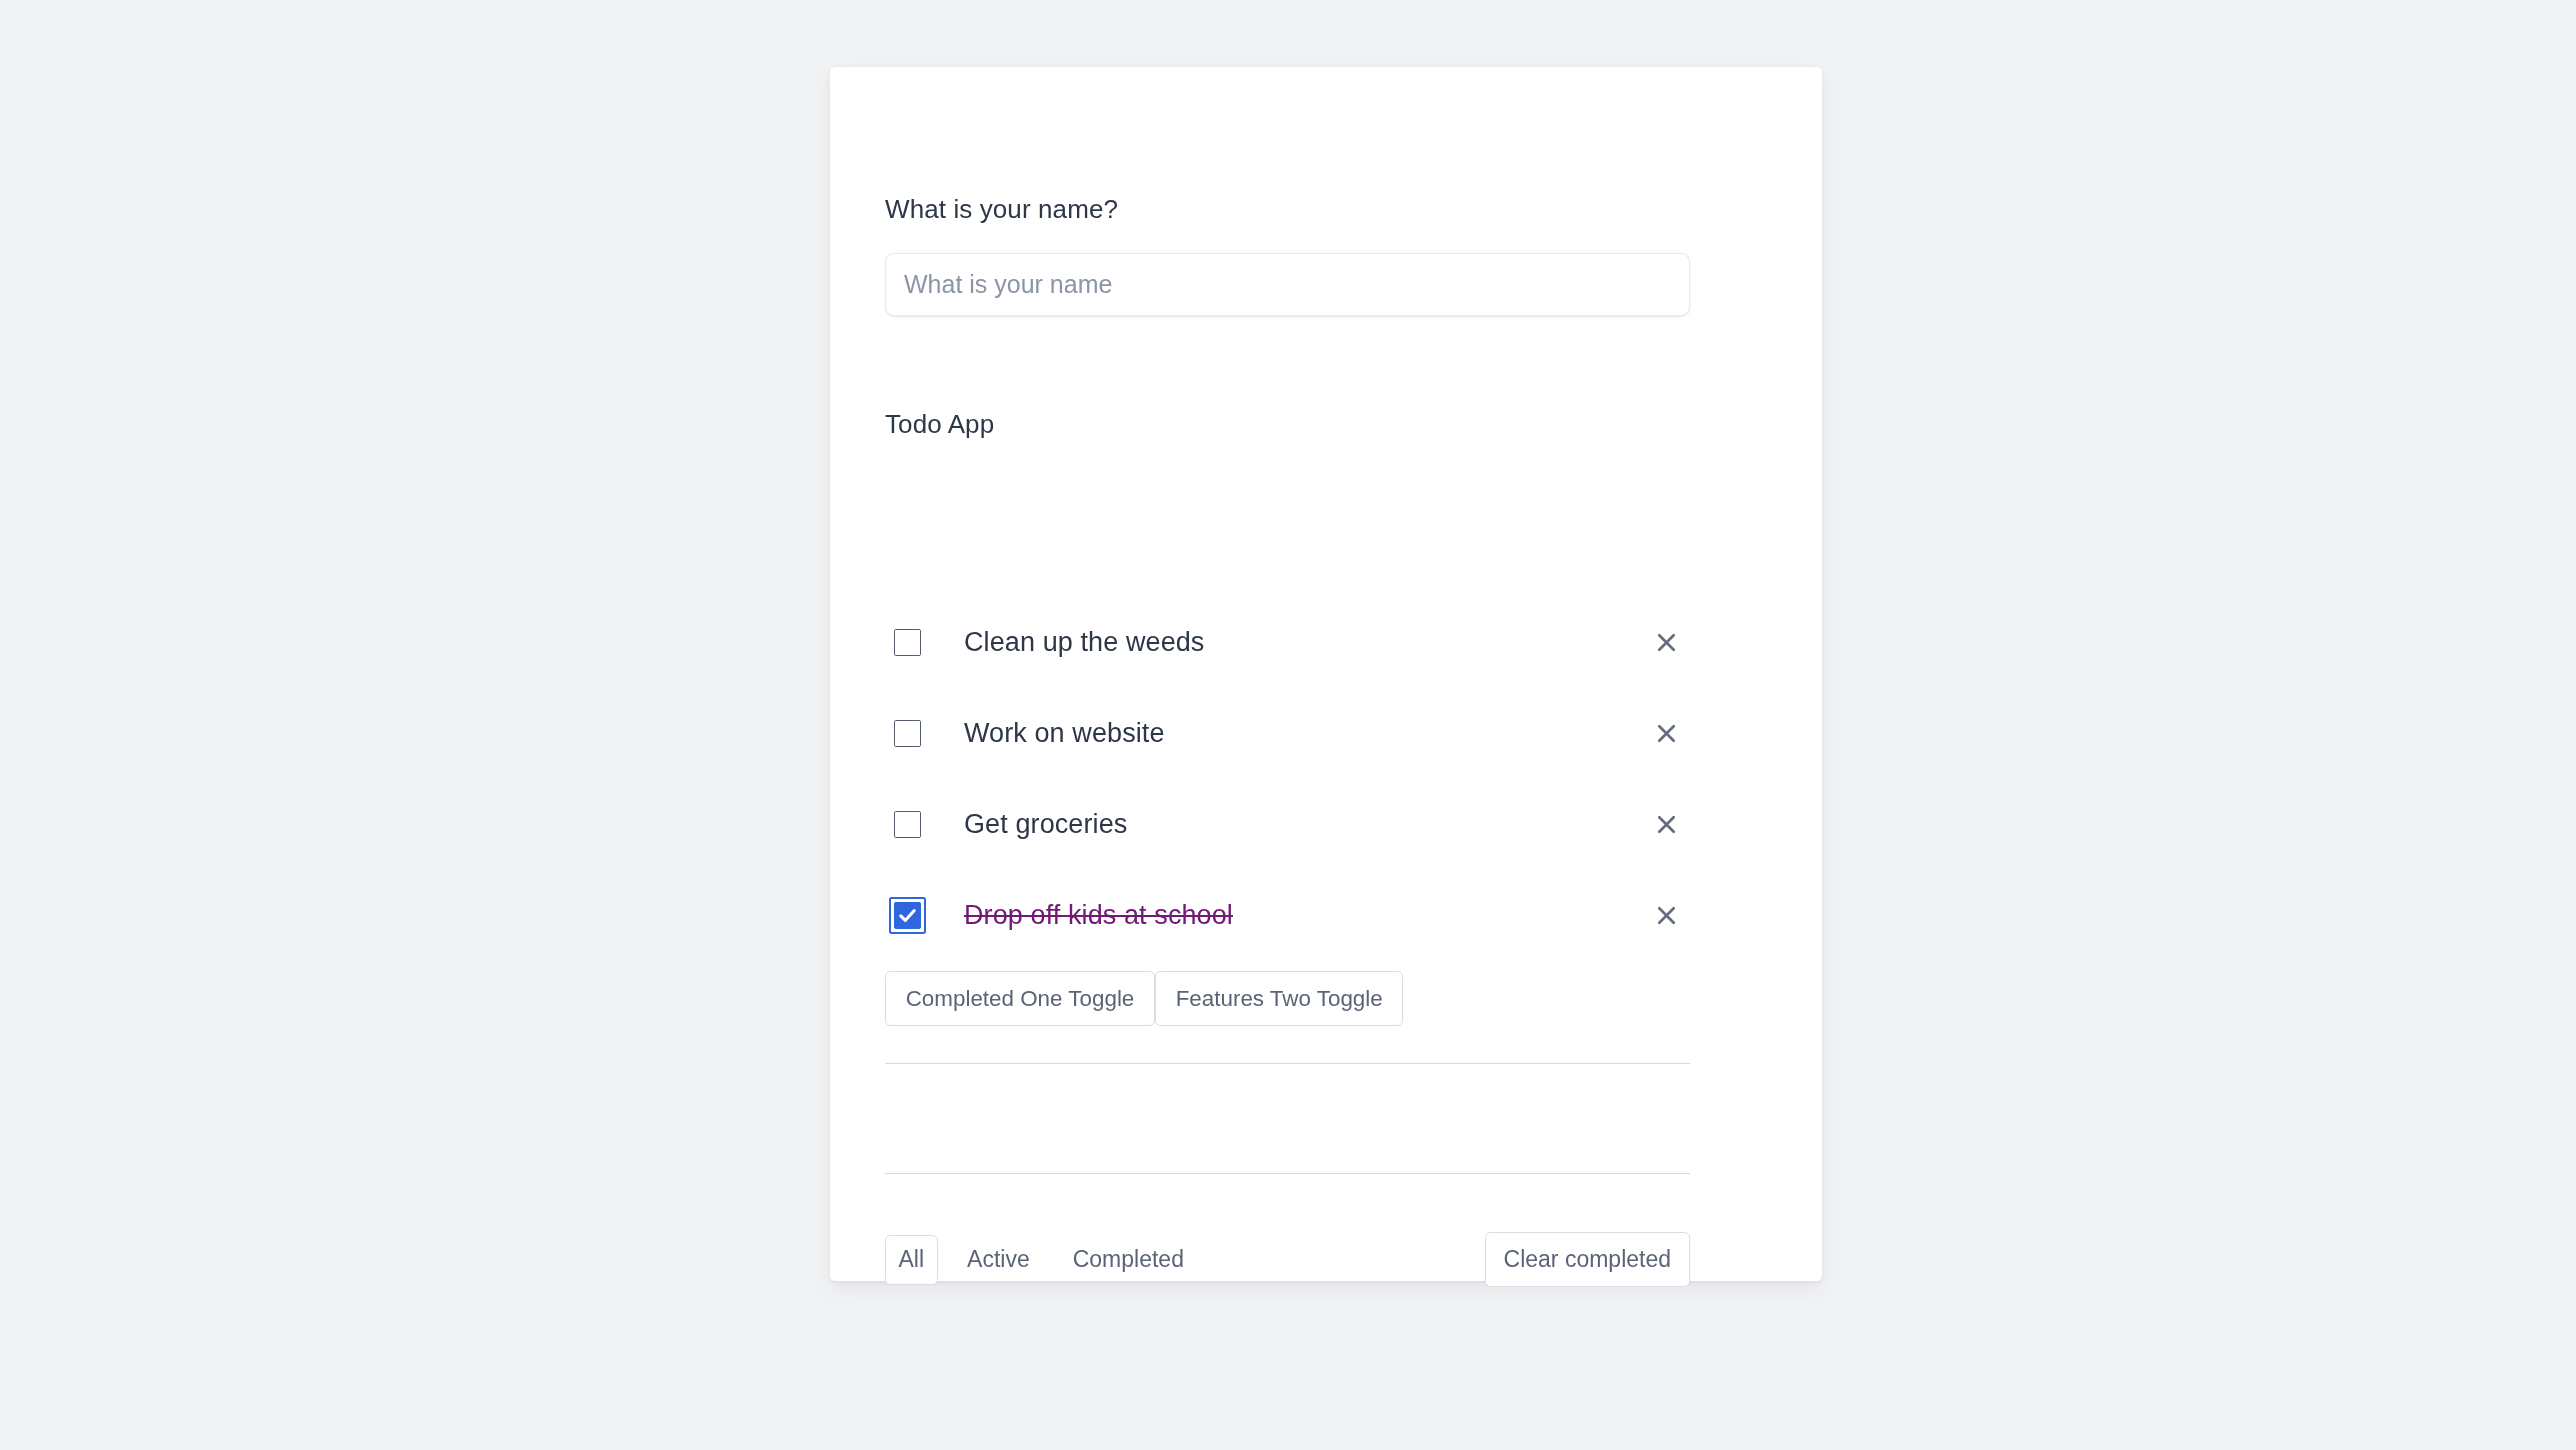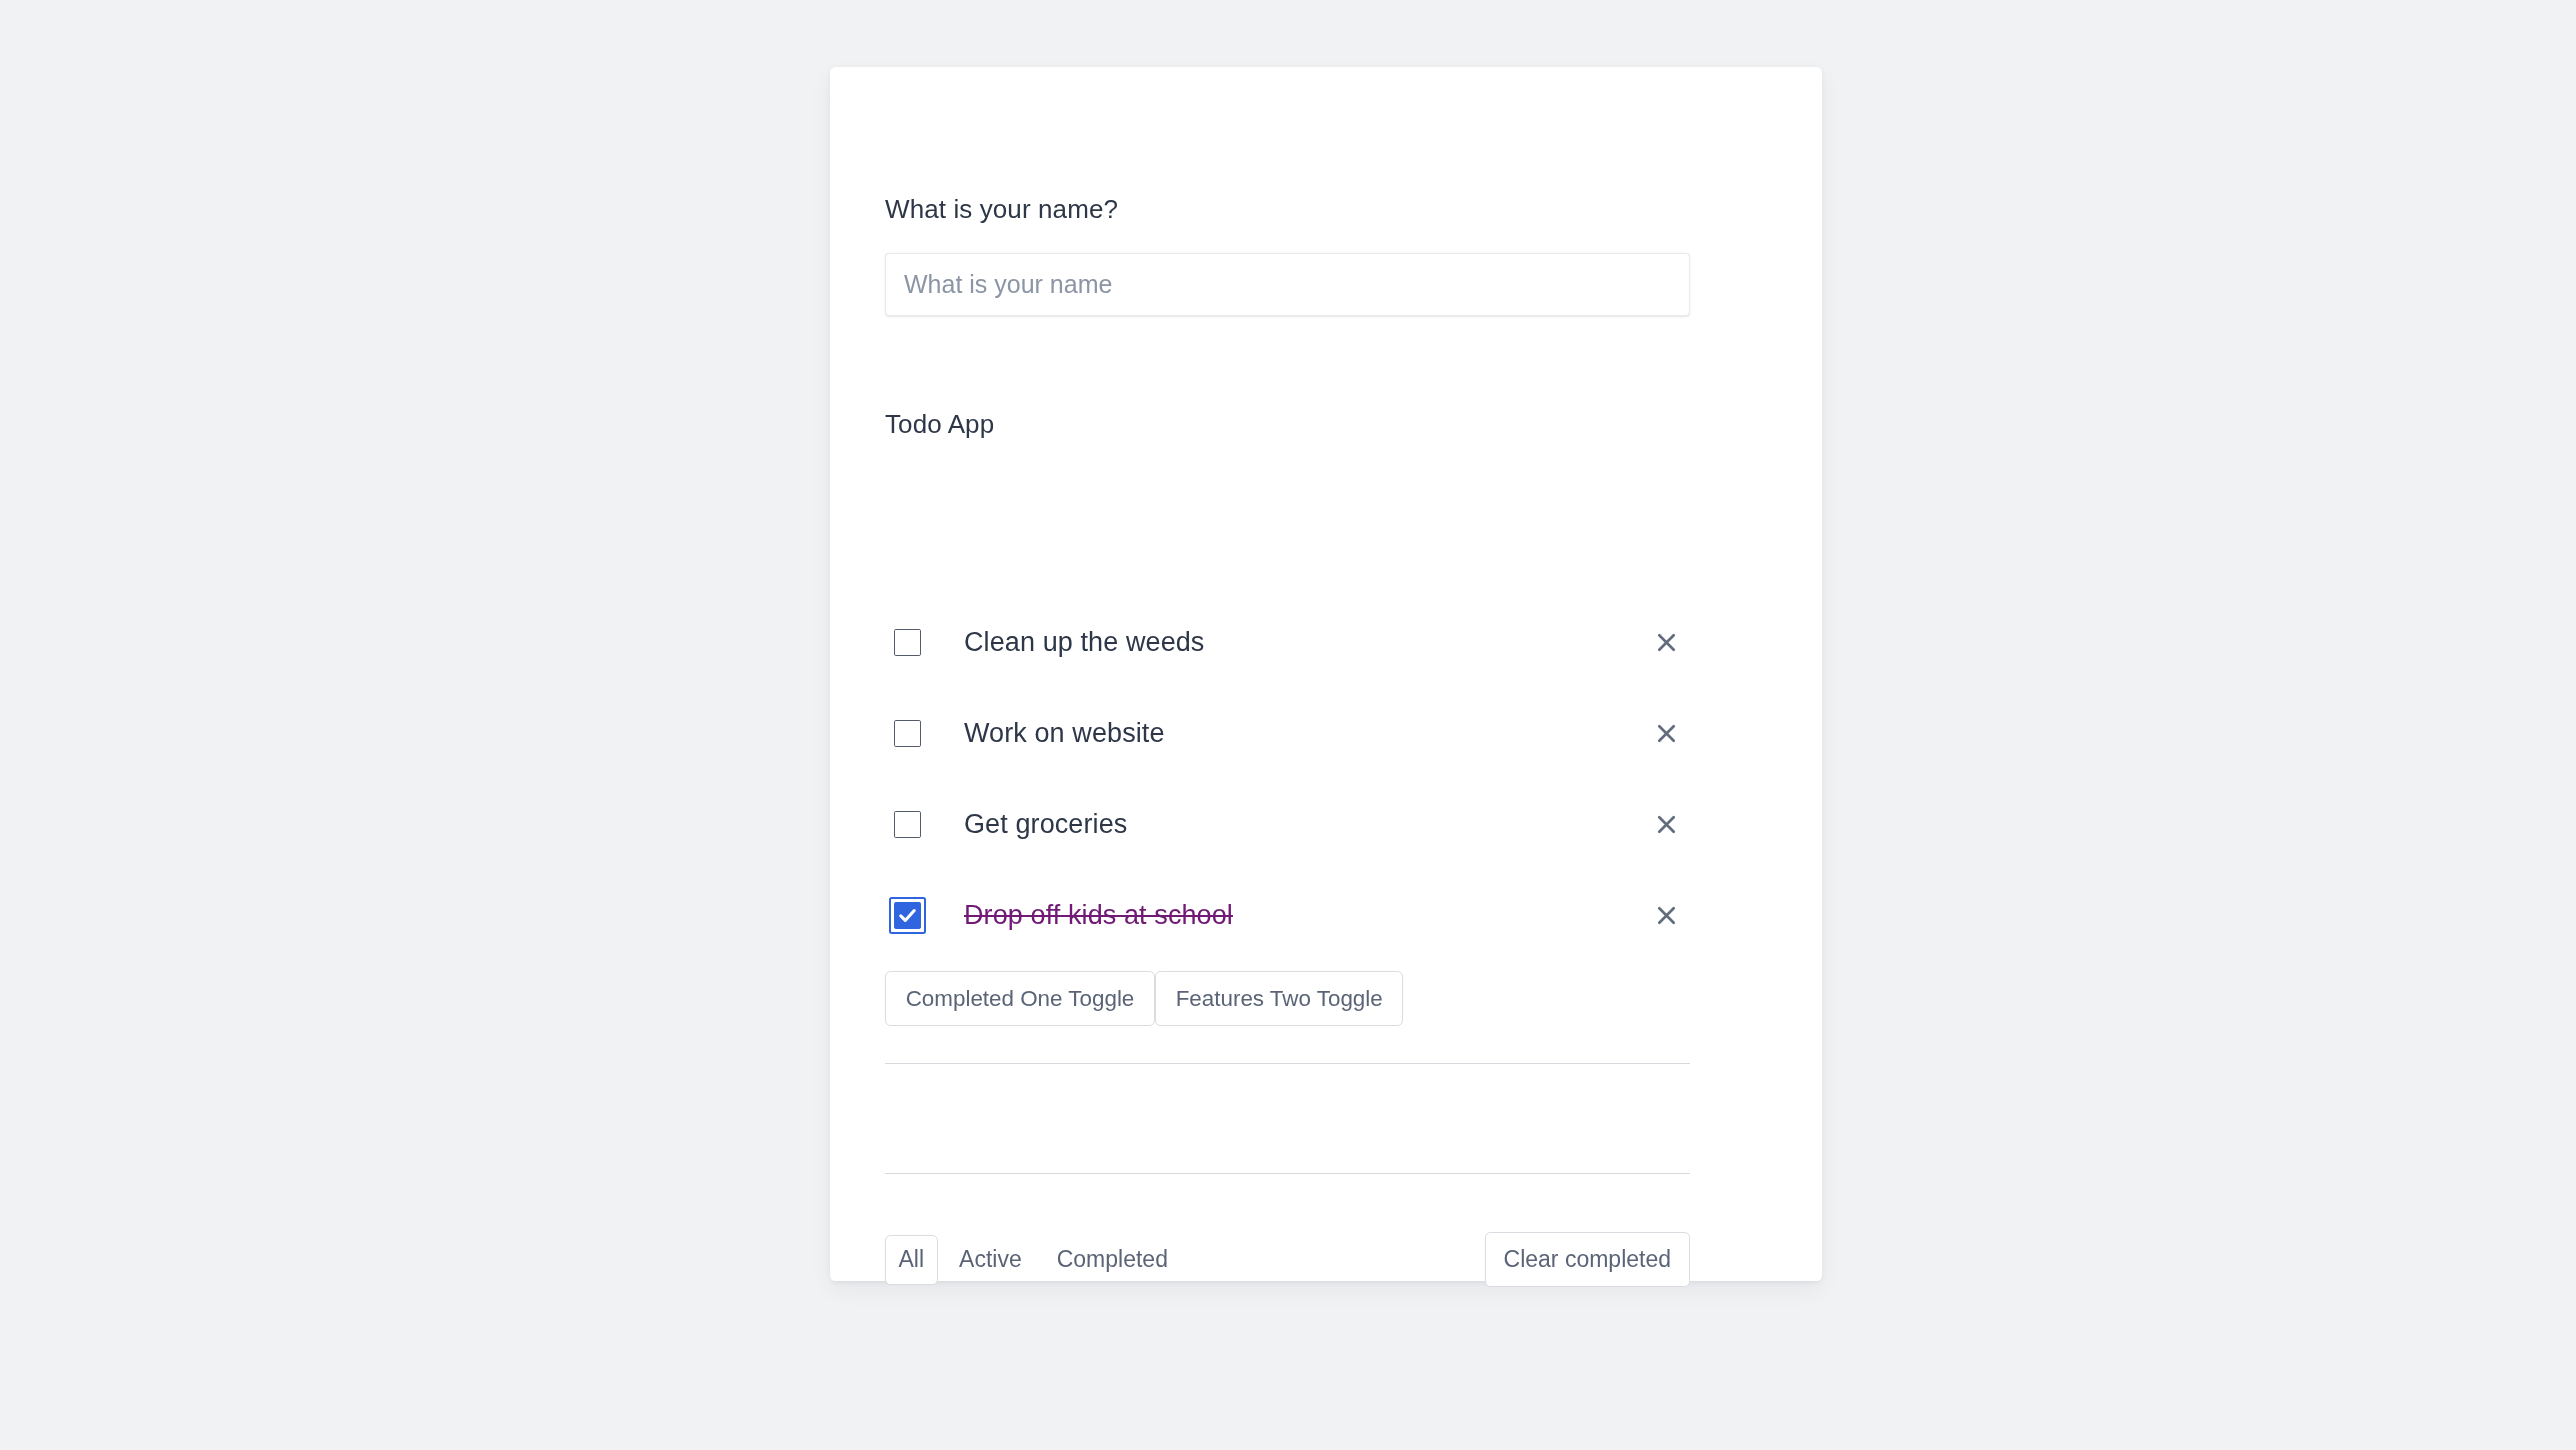--- a/index.html
+++ b/index.html
@@ -53,21 +53,21 @@
     letter-spacing: 0.1px;
     font-weight: 400;
   }
 
   .text-input {
     display: block;
     width: 805px;
     height: 63px;
     background: #ffffff;
     border: 0.9px solid #e9eaec;
-    border-radius: 4px;
+    border-radius: 9px;
     box-shadow: 0 0.9px 2.7px rgba(16,24,40,0.07), 0 0.9px 0.9px rgba(16,24,40,0.04);
     font-family: "Liberation Sans", sans-serif;
     font-size: 25px;
     color: #2d3748;
     padding: 0 18px;
     outline: none;
   }
   .text-input::placeholder {
     color: #8b95a5;
     opacity: 1;
@@ -235,21 +235,21 @@
     left: 0;
     top: 1165px;
     width: 805px;
     display: flex;
     align-items: center;
     justify-content: space-between;
   }
   .filters {
     display: flex;
     align-items: center;
-    gap: 8px;
+    gap: 16px;
   }
   .filter {
     font-family: "Liberation Sans", sans-serif;
     font-size: 23px;
     color: #5a6476;
     background: none;
     border: 0.9px solid transparent;
     border-radius: 5.4px;
     height: 50px;
     padding: 0 12.5px;

